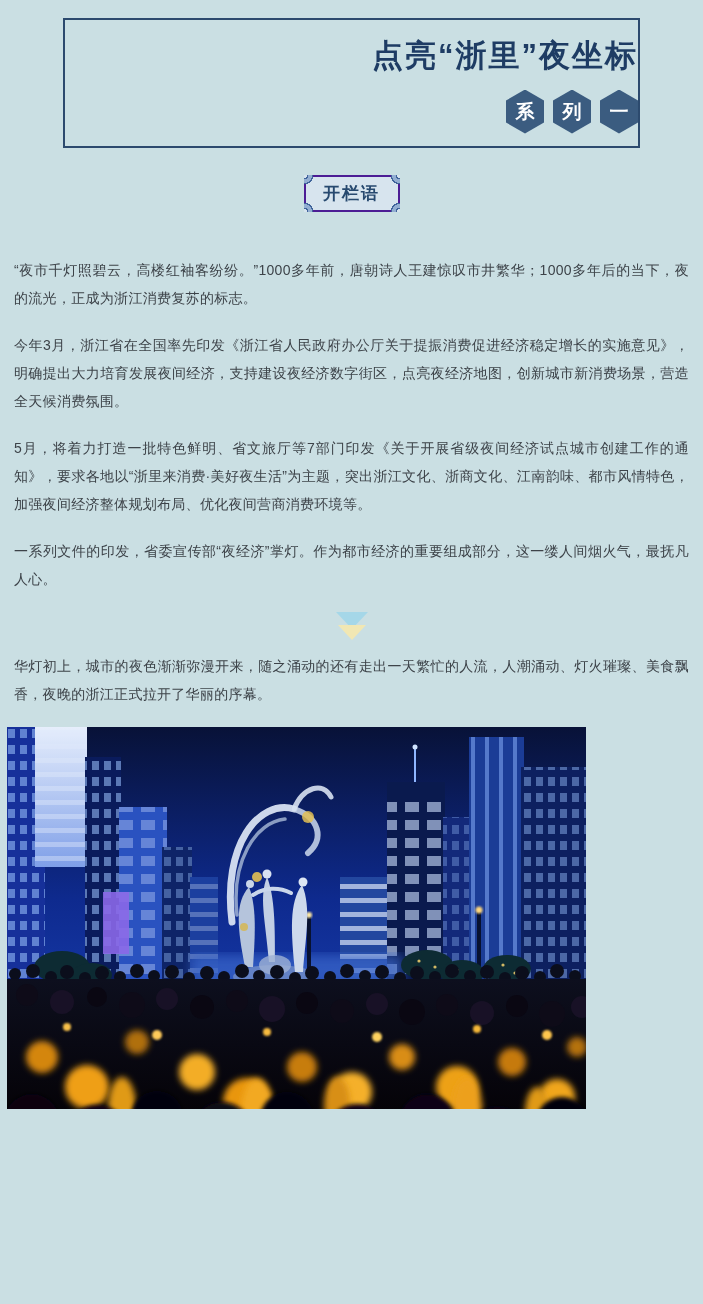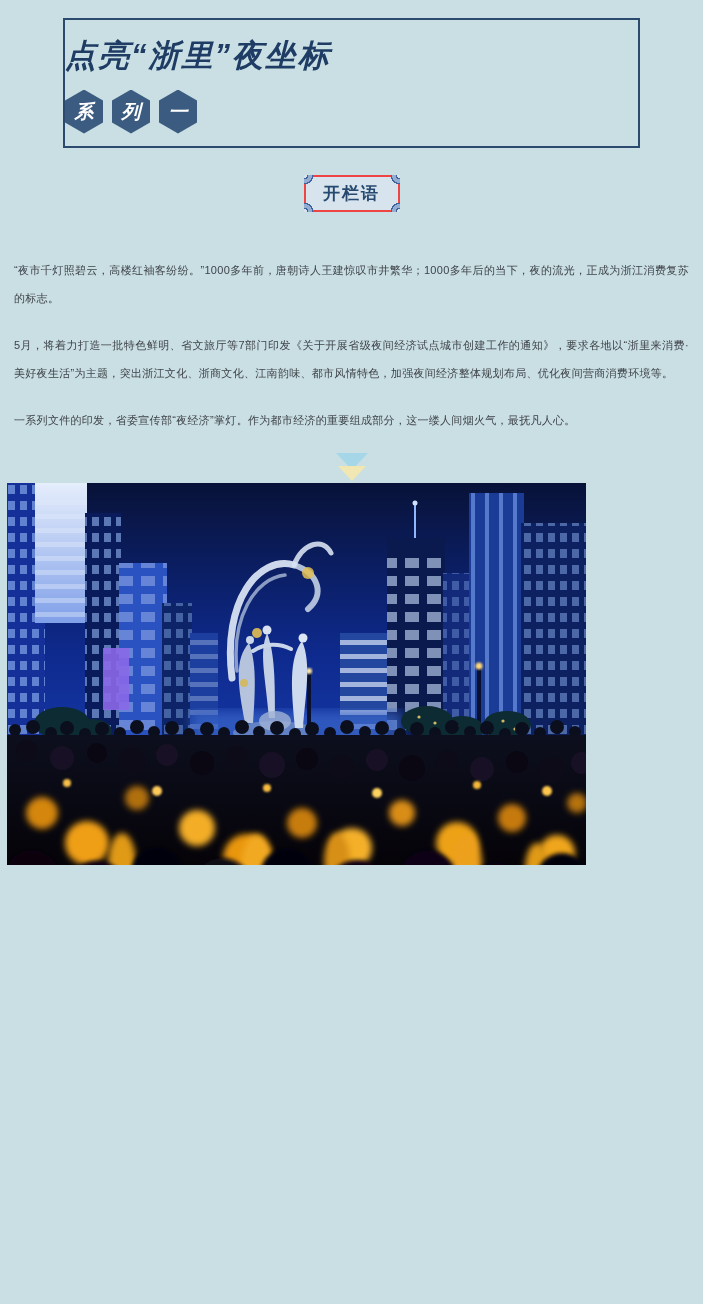--- a/index.html
+++ b/index.html
@@ -8,21 +8,21 @@
     background:#cadfe3;
     font-family:"Liberation Sans","DejaVu Sans",sans-serif;
     overflow-x:hidden;
   }
   
   .header-box{
     margin:18px 63px 0;
     border:2px solid #2c4a6e;
     height:126px;
     display:flex;flex-direction:column;
-    align-items:flex-start;justify-content:center;font-style:italic;
+    align-items:flex-end;justify-content:center;
   }
   .page-title{
     margin:2px 0 0;
     font-size:31px;
     font-weight:bold;
     letter-spacing:2px;
     color:#1e3c64;
   }
   .hex-row{display:flex;gap:9px;margin-top:13px;}
   .hex{
@@ -31,35 +31,35 @@
     background:#3b5c80;color:#ffffff;
     font-size:19px;font-weight:bold;
     display:flex;align-items:center;justify-content:center;
   }
   
   .kaiyu-wrap{display:flex;justify-content:center;margin-top:27px;}
   .kaiyu{
     position:relative;
     min-width:76px;height:33px;
     padding:0 8px;
-    border:2px solid #ef4444;border-radius:7px;
+    border:2px solid #4c1d95;border-radius:7px;
     background:#d7e4ee;
     display:flex;align-items:center;justify-content:center;
     color:#27496f;font-weight:bold;font-size:17px;letter-spacing:2px;
   }
   .corner{position:absolute;width:11px;height:11px;pointer-events:none;}
   .c-tl{left:-2px;top:-2px;background:radial-gradient(circle at 0 0,#d7e4ee 0 3px,#3f639a 3px 4.5px,#93aed2 4.5px 8px,#3f639a 8px 9.5px,transparent 9.5px);}
   .c-tr{right:-2px;top:-2px;background:radial-gradient(circle at 100% 0,#d7e4ee 0 3px,#3f639a 3px 4.5px,#93aed2 4.5px 8px,#3f639a 8px 9.5px,transparent 9.5px);}
   .c-bl{left:-2px;bottom:-2px;background:radial-gradient(circle at 0 100%,#d7e4ee 0 3px,#3f639a 3px 4.5px,#93aed2 4.5px 8px,#3f639a 8px 9.5px,transparent 9.5px);}
   .c-br{right:-2px;bottom:-2px;background:radial-gradient(circle at 100% 100%,#d7e4ee 0 3px,#3f639a 3px 4.5px,#93aed2 4.5px 8px,#3f639a 8px 9.5px,transparent 9.5px);}
   
   .article{margin:44px 14px 0;}
   .article p{
     margin:0 0 19px;
-    font-size:11px;line-height:28px;
+    font-size:14px;line-height:28px;
     color:#3d4349;text-align:justify;
     letter-spacing:0.3px;
   }
   .outro{margin:12px 14px 0;}
   
   .divider{display:flex;flex-direction:column;align-items:center;margin-top:2px;}
   .tri{width:0;height:0;}
   .tri-blue{border-left:16px solid transparent;border-right:16px solid transparent;border-top:17px solid #a5d7e8;}
   .tri-yellow{border-left:14px solid transparent;border-right:14px solid transparent;border-top:15px solid #f1e7b3;margin-top:-4px;}
   
@@ -85,29 +85,33 @@
       <span class="corner c-tl"></span>
       <span class="corner c-tr"></span>
       <span class="corner c-bl"></span>
       <span class="corner c-br"></span>
       <span>开栏语</span>
     </div>
   </div>
 
   <div class="article">
     <p>“夜市千灯照碧云，高楼红袖客纷纷。”1000多年前，唐朝诗人王建惊叹市井繁华；1000多年后的当下，夜的流光，正成为浙江消费复苏的标志。</p>
+    <p>今年3月，浙江省在全国率先印发《浙江省人民政府办公厅关于提振消费促进经济稳定增长的实施意见》，明确提出大力培育发展夜间经济，支持建设夜经济数字街区，点亮夜经济地图，创新城市新消费场景，营造全天候消费氛围。</p>
     <p>5月，将着力打造一批特色鲜明、省文旅厅等7部门印发《关于开展省级夜间经济试点城市创建工作的通知》，要求各地以“浙里来消费·美好夜生活”为主题，突出浙江文化、浙商文化、江南韵味、都市风情特色，加强夜间经济整体规划布局、优化夜间营商消费环境等。</p>
     <p>一系列文件的印发，省委宣传部“夜经济”掌灯。作为都市经济的重要组成部分，这一缕人间烟火气，最抚凡人心。</p>
   </div>
 
   <div class="divider">
     <span class="tri tri-blue"></span>
     <span class="tri tri-yellow"></span>
   </div>
 
+  <div class="article outro">
+    <p>华灯初上，城市的夜色渐渐弥漫开来，随之涌动的还有走出一天繁忙的人流，人潮涌动、灯火璀璨、美食飘香，夜晚的浙江正式拉开了华丽的序幕。</p>
+  </div>
 
   <figure class="photo">
     <svg width="579" height="382" viewBox="0 0 579 382" xmlns="http://www.w3.org/2000/svg">
       <defs>
         <linearGradient id="sky" x1="0" y1="0" x2="0" y2="1">
           <stop offset="0" stop-color="#081238"></stop>
           <stop offset="0.45" stop-color="#0e2a8e"></stop>
           <stop offset="1" stop-color="#1d47c0"></stop>
         </linearGradient>
         <linearGradient id="whiteTower" x1="0" y1="0" x2="0" y2="1">

